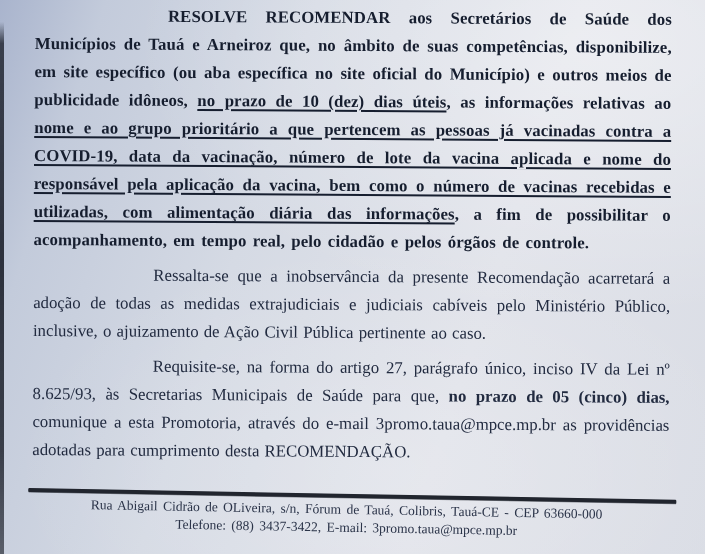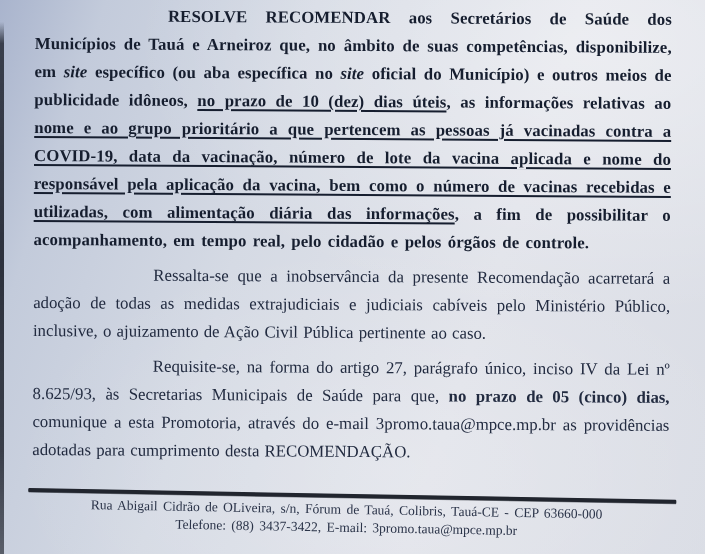--- a/index.html
+++ b/index.html
@@ -44,21 +44,21 @@
     word-spacing: 2px;
     letter-spacing: 0.1px;
   }
   .para.regular {
     font-weight: normal;
     text-indent: 120px;
     margin-top: 7px;
     word-spacing: 1px;
   }
   .b { font-weight: bold; }
-  .i { font-style: italic; }
+  .i { }
   .u { text-decoration: underline; text-decoration-thickness: 1.6px; text-underline-offset: 3px; }
   .footer {
     position: absolute;
     left: 0; right: 0; top: 488px;
     transform: rotate(1.05deg);
     transform-origin: 28px 50%;
   }
   .footer-rule {
     height: 4px;
     margin: 0 29px 3px 28px;

